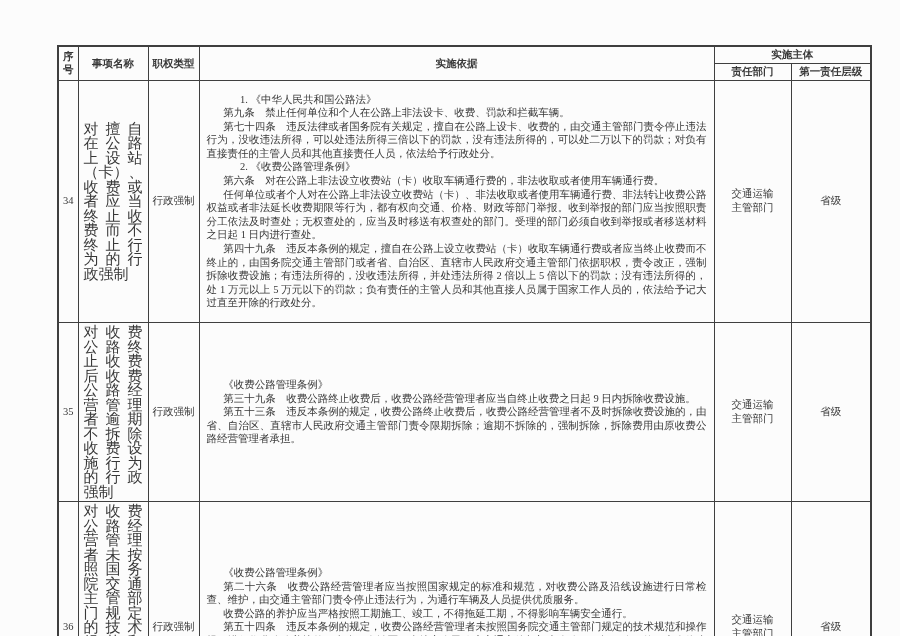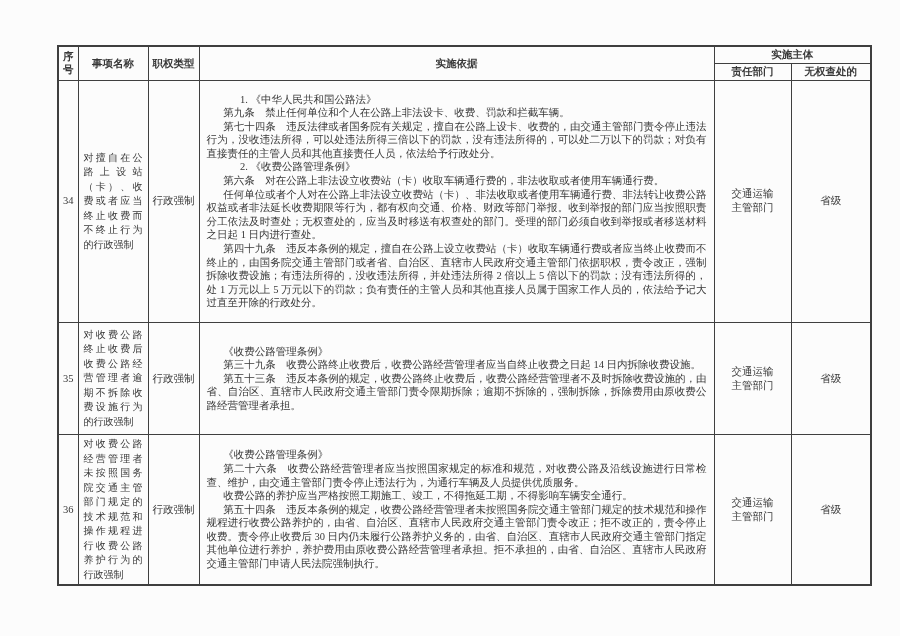--- a/index.html
+++ b/index.html
@@ -17,21 +17,21 @@
   .powers th, .powers td { border:1px solid #3f3f3f; overflow:hidden; }
   .powers th {
     font-weight:bold; font-size:10.5px; line-height:13px;
     text-align:center; vertical-align:middle; padding:1px 2px;
   }
   td.c {
     font-size:10.5px; line-height:14px; text-align:center;
     vertical-align:middle; padding:1px 2px; white-space:pre-line;
   }
   td.name-cell {
-    font-size:10px; line-height:14.5px; text-align:justify;
+    font-size:15px; line-height:14.5px; text-align:justify;
     vertical-align:middle; padding:2px 5px;
   }
   td.basis-cell {
     font-size:10.5px; line-height:13.6px; text-align:justify;
     vertical-align:middle; padding:12px 7px;
   }
   .basis-cell p { margin:0; }
   .p-std { text-indent:1.6em; }
   .p-num { text-indent:3.2em; }
   .footer {
@@ -56,21 +56,21 @@
     <tbody>
         <tr style="height:17px">
       <th rowspan="2">序号</th>
       <th rowspan="2">事项名称</th>
       <th rowspan="2">职权类型</th>
       <th rowspan="2">实施依据</th>
       <th colspan="2">实施主体</th>
     </tr>
     <tr style="height:17px">
       <th>责任部门</th>
-      <th>无权查处的</th>
+      <th>第一责任层级</th>
     </tr>
 
     <tr style="height:196px">
       <td class="c">34</td>
       <td class="name-cell">对擅自在公路上设站（卡）、收费或者应当终止收费而不终止行为的行政强制</td>
       <td class="c">行政强制</td>
       <td class="basis-cell">
         <p class="p-num">1. 《中华人民共和国公路法》</p>
         <p class="p-std">第九条　禁止任何单位和个人在公路上非法设卡、收费、罚款和拦截车辆。</p>
         <p class="p-std">第七十四条　违反法律或者国务院有关规定，擅自在公路上设卡、收费的，由交通主管部门责令停止违法行为，没收违法所得，可以处违法所得三倍以下的罚款，没有违法所得的，可以处二万以下的罚款；对负有直接责任的主管人员和其他直接责任人员，依法给予行政处分。</p>
@@ -83,21 +83,21 @@
 主管部门</td>
       <td class="c">省级</td>
     </tr>
 
     <tr style="height:112px">
       <td class="c">35</td>
       <td class="name-cell">对收费公路终止收费后收费公路经营管理者逾期不拆除收费设施行为的行政强制</td>
       <td class="c">行政强制</td>
       <td class="basis-cell">
         <p class="p-std">《收费公路管理条例》</p>
-        <p class="p-std">第三十九条　收费公路终止收费后，收费公路经营管理者应当自终止收费之日起 14 日内拆除收费设施。</p>
+        <p class="p-std">第三十九条　收费公路终止收费后，收费公路经营管理者应当自终止收费之日起 9 日内拆除收费设施。</p>
         <p class="p-std">第五十三条　违反本条例的规定，收费公路终止收费后，收费公路经营管理者不及时拆除收费设施的，由省、自治区、直辖市人民政府交通主管部门责令限期拆除；逾期不拆除的，强制拆除，拆除费用由原收费公路经营管理者承担。</p>
       </td>
       <td class="c">交通运输
 主管部门</td>
       <td class="c">省级</td>
     </tr>
 
     <tr style="height:141px">
       <td class="c">36</td>
       <td class="name-cell">对收费公路经营管理者未按照国务院交通主管部门规定的技术规范和操作规程进行收费公路养护行为的行政强制</td>

